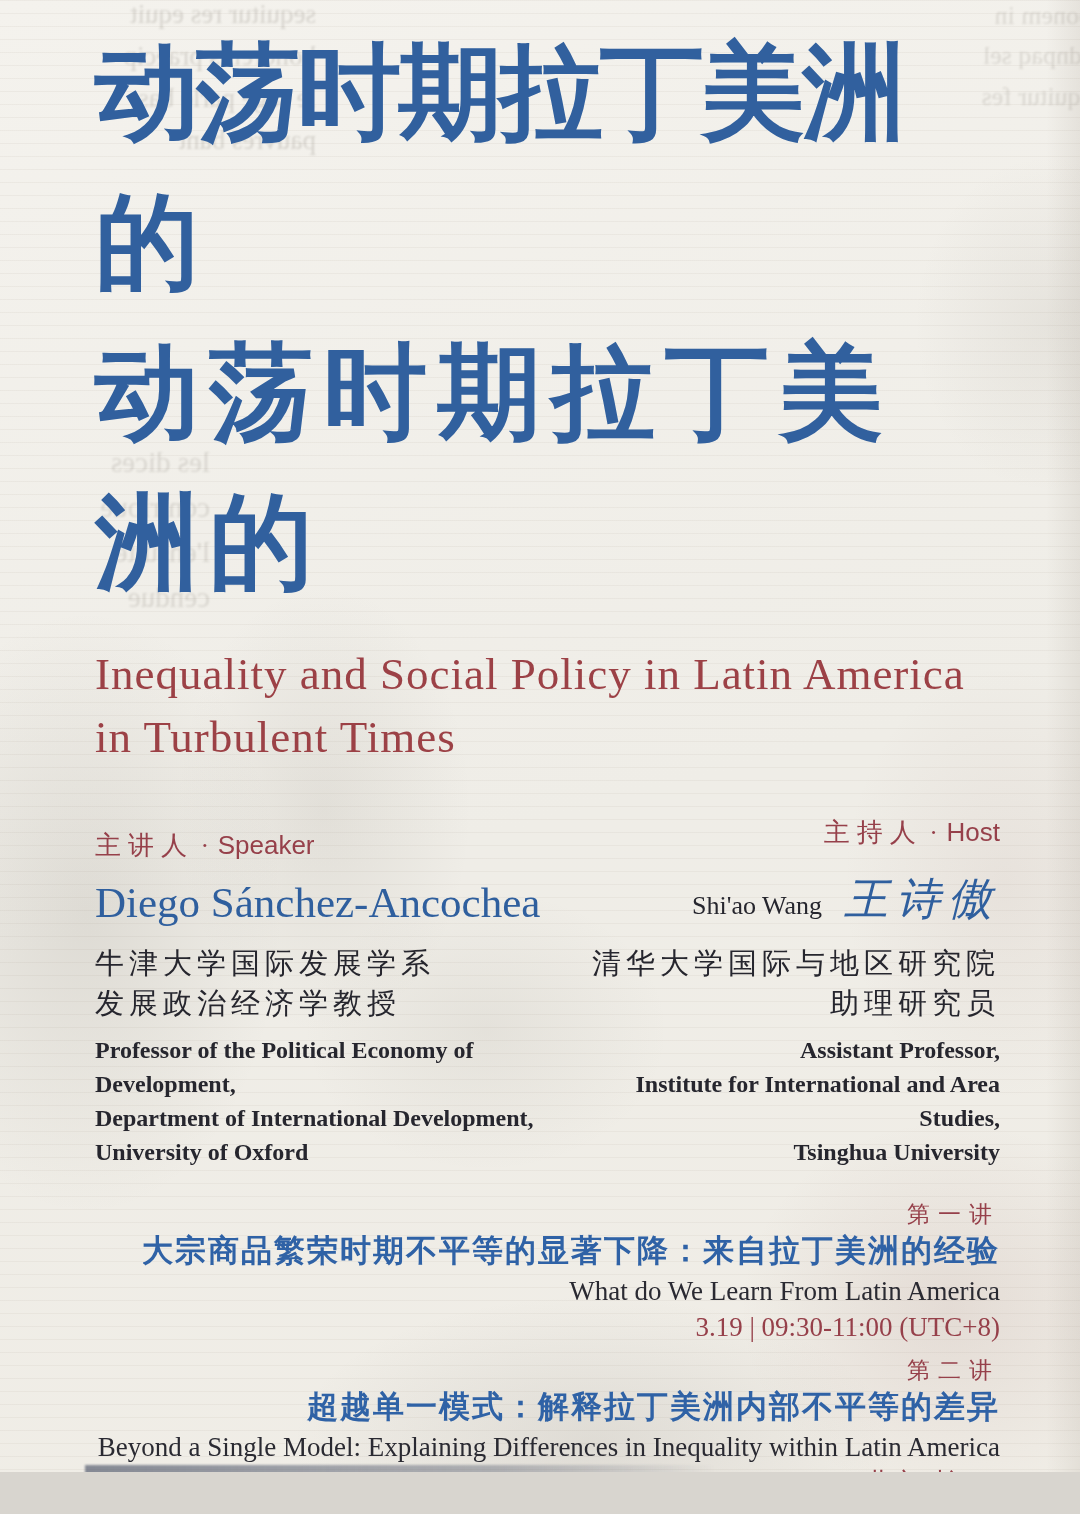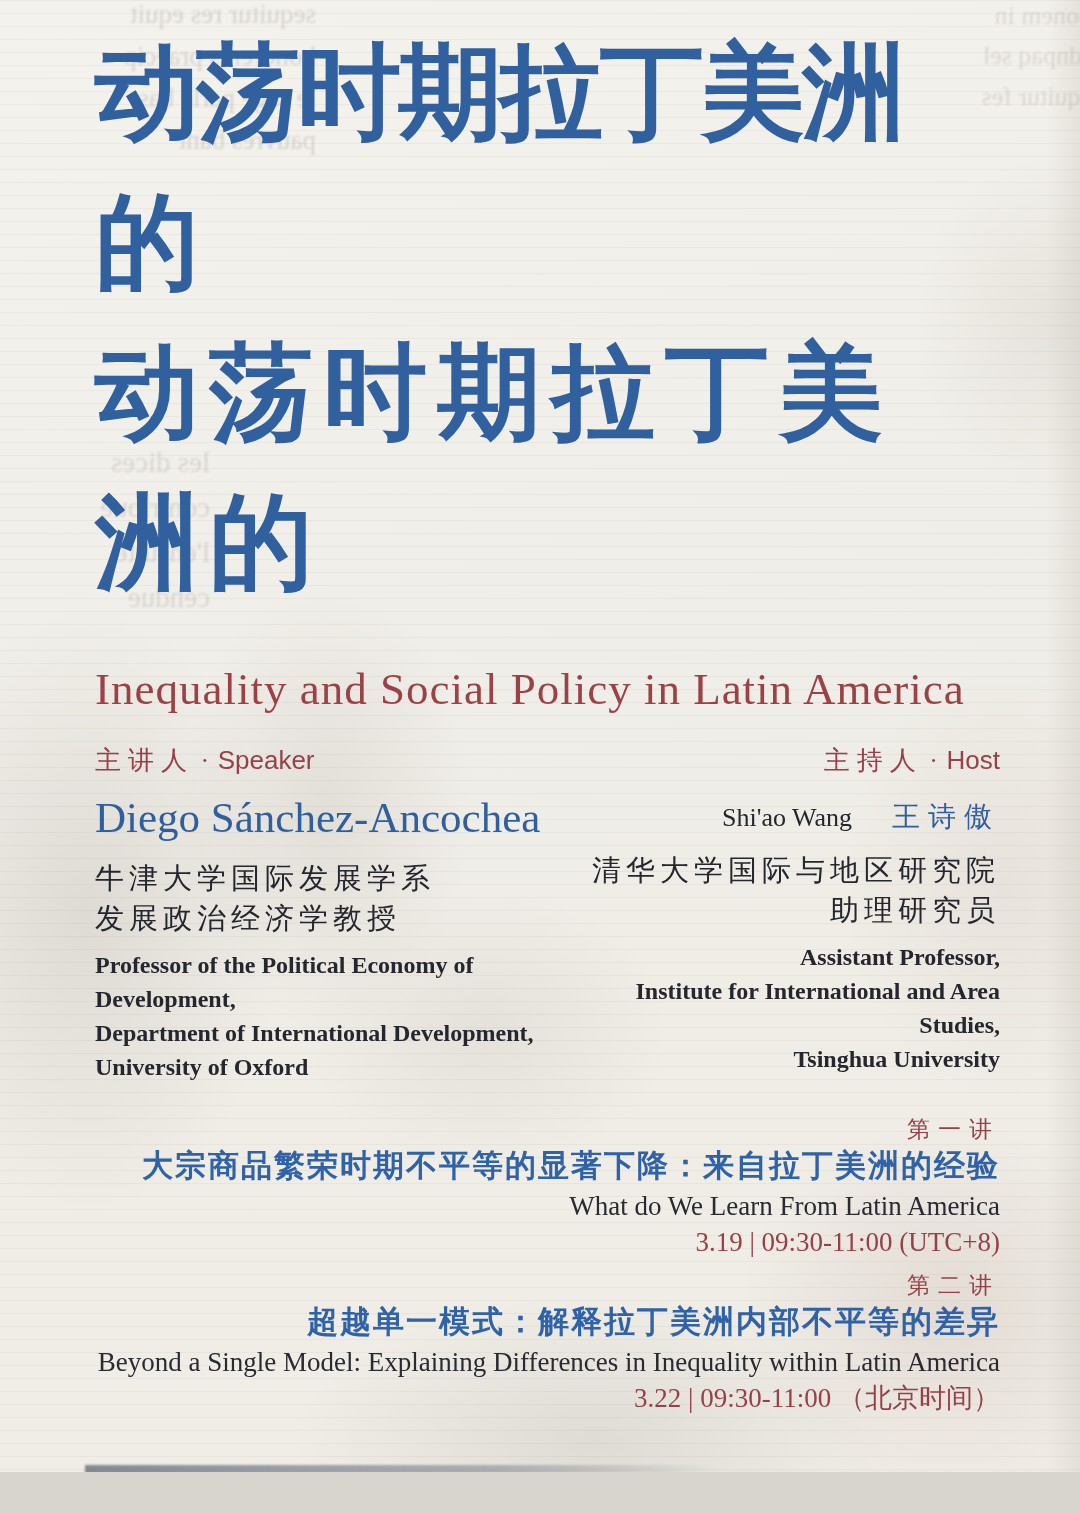--- a/index.html
+++ b/index.html
@@ -40,34 +40,34 @@
   .edge-shade{position:absolute;top:0;right:0;width:34px;height:100%;z-index:1;
     background:linear-gradient(to left, rgba(150,140,128,.14), transparent);}
   .bottom-strip{position:absolute;bottom:-5px;left:85px;width:630px;height:12px;z-index:3;
     background:linear-gradient(to right, rgba(44,54,80,.55), rgba(44,54,80,.30) 65%, transparent);
     filter:blur(1.2px);}
 
   
   .title-zh{color:#31609e;font-weight:bold;line-height:150px;}
   .title-zh .l1{font-size:104px;letter-spacing:-3px;}
   .title-zh .l2{font-size:104px;letter-spacing:10px;}
-  .title-en{margin-top:40px;color:#9c4146;font-size:45px;line-height:63px;letter-spacing:1px;}
+  .title-en{margin-top:25px;color:#9c4146;font-size:45px;line-height:63px;letter-spacing:1px;}
 
   
-  .people{margin-top:24px;display:flex;justify-content:space-between;align-items:flex-start;}
+  .people{margin-top:48px;display:flex;justify-content:space-between;align-items:flex-end;}
   .col-host{text-align:right;}
   .sec-label{font-size:26px;line-height:30px;color:#96404a;}
   .sec-label .zh{letter-spacing:7px;}
   .sec-label .en{font-family:"Liberation Sans","DejaVu Sans",sans-serif;margin-left:2px;}
   .spk-name{margin-top:16px;font-size:43px;line-height:52px;color:#2f5f9e;}
   .affil-zh{margin-top:14px;font-size:29px;line-height:40px;letter-spacing:5px;color:#26262e;}
   .affil-en{margin-top:10px;font-size:24px;line-height:34px;color:#26262e;font-weight:bold;}
-  .host-name-row{margin-top:22px;display:flex;justify-content:flex-end;align-items:baseline;gap:40px;}
+  .host-name-row{margin-top:22px;display:flex;justify-content:flex-end;align-items:baseline;gap:22px;}
   .host-name-en{font-size:26px;color:#26262e;}
-  .host-name-zh{font-size:28px;color:#2f5f9e;letter-spacing:8px;}
+  .host-name-zh{font-size:44px;color:#2f5f9e;letter-spacing:8px;font-style:italic;}
 
   
   .lectures{margin-top:34px;}
   .lecture{margin-bottom:18px;text-align:right;}
   .lec-label{font-size:23px;line-height:24px;color:#96404a;letter-spacing:8px;}
   .lec-zh{margin-top:4px;font-size:31px;line-height:40px;font-weight:bold;color:#2f62a6;
     letter-spacing:2px;font-family:"Liberation Sans","DejaVu Sans",sans-serif;}
   .lec-en{margin-top:2px;font-size:27px;line-height:36px;color:#2a2a32;}
   .lec-date{margin-top:4px;font-size:27px;line-height:28px;color:#96404a;}
 </style>
@@ -92,20 +92,21 @@
 
   <div class="content">
 
     <header>
       <h1 class="title-zh" style="margin:0">
         <div class="l1">动荡时期拉丁美洲的</div>
         <div class="l2">动荡时期拉丁美洲的</div>
       </h1>
       <div class="title-en">
         <div>Inequality and Social Policy in Latin America</div>
+        <div>in Turbulent Times</div>
       </div>
     </header>
 
     <section class="people">
 
       <div class="col-speaker">
         <div class="sec-label">
           <span class="zh">主讲人</span>
           <span class="dot">·</span>
           <span class="en">Speaker</span>

